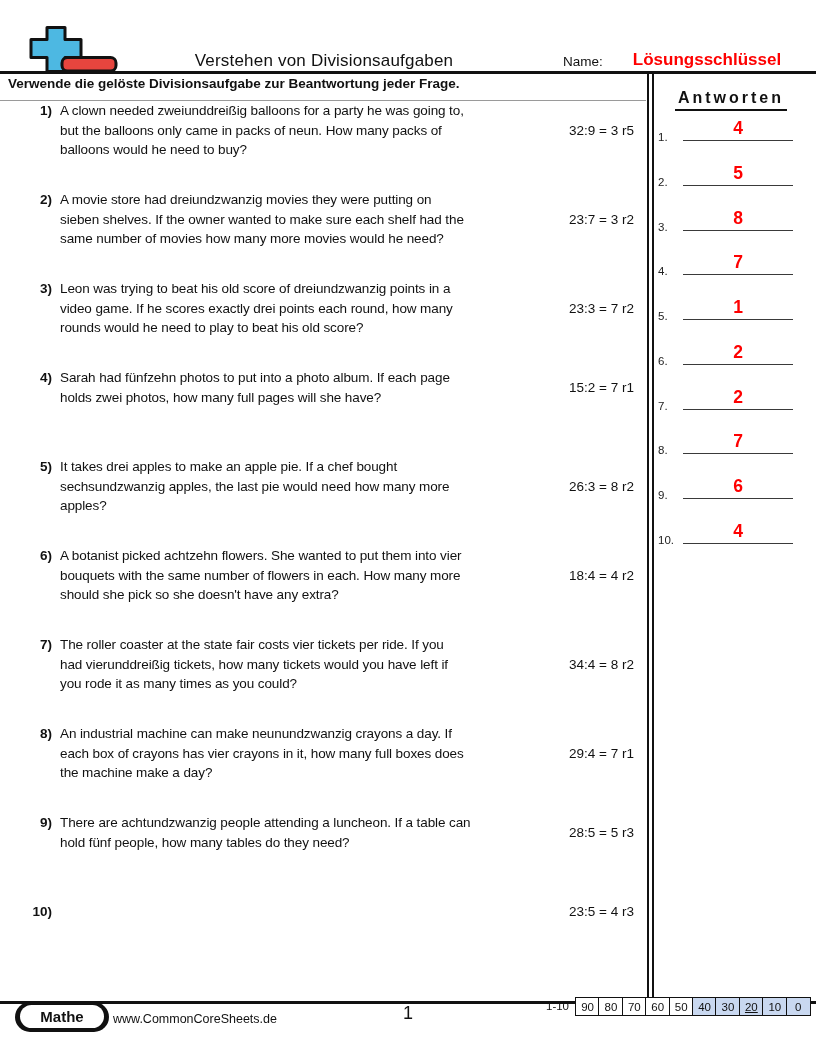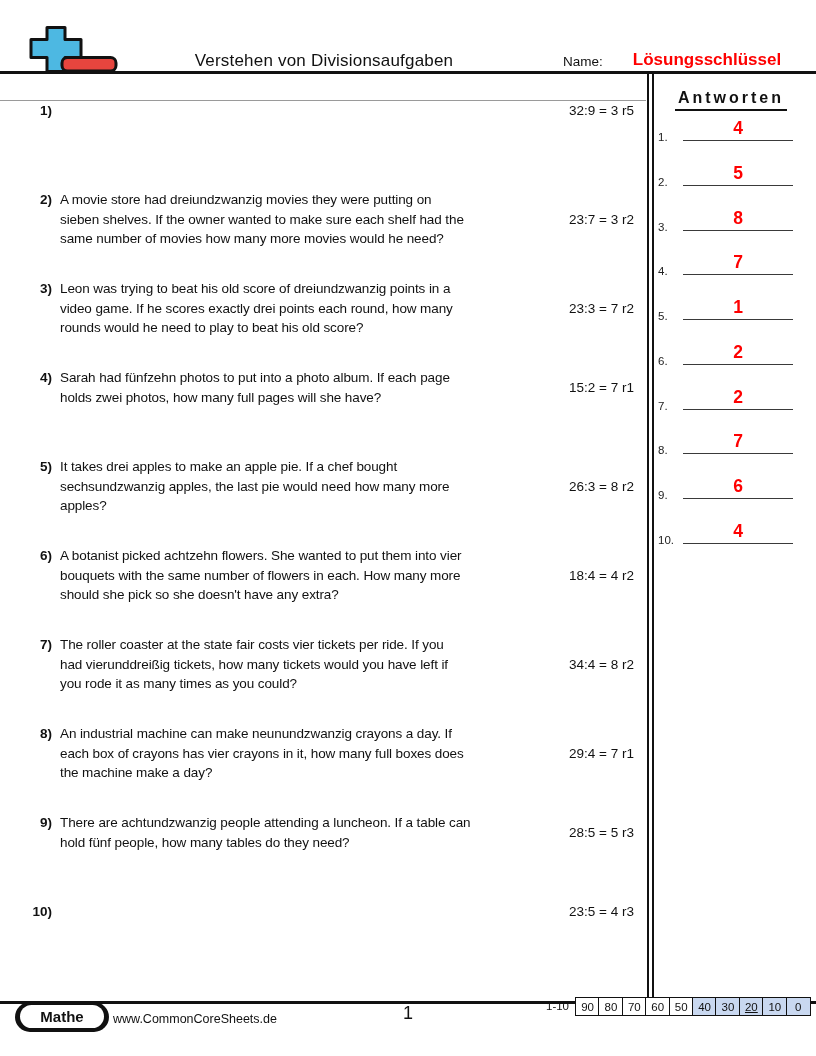--- a/index.html
+++ b/index.html
@@ -73,20 +73,21 @@
   <div class="logo">
     <svg width="92" height="47" viewBox="0 0 92 47">
       <path d="M19 1.5 h18 v12 h16 v18 h-16 v14 h-18 v-14 h-16 v-18 h16 z" fill="#4db8e2" stroke="#111" stroke-width="3" stroke-linejoin="round"></path>
       <rect x="34" y="31.5" width="54" height="13.5" rx="5.5" fill="#e6453e" stroke="#111" stroke-width="3"></rect>
     </svg>
   </div>
   <div class="ws-title">Verstehen von Divisionsaufgaben</div>
   <div class="name-label">Name:</div>
   <div class="name-value">Lösungsschlüssel</div>
   <div class="header-line"></div>
+  <div class="instruction">Verwende die gelöste Divisionsaufgabe zur Beantwortung jeder Frage.</div>
   <div class="thin-line"></div>
 
   <div class="divider"></div>
 
   <div class="answers-title">
     <span>Antworten</span>
   </div>
 
   <div class="ans-row" style="top:103px">
     <span class="ans-num">1.</span>
@@ -134,20 +135,23 @@
     <span class="ans-rule"></span>
   </div>
   <div class="ans-row" style="top:506px">
     <span class="ans-num">10.</span>
     <span class="ans-val">4</span>
     <span class="ans-rule"></span>
   </div>
 
   <div class="problem" style="top:97px">
     <span class="p-num">1)</span>
+    <div class="p-text">A clown needed zweiunddreißig balloons for a party he was going to,
+but the balloons only came in packs of neun. How many packs of
+balloons would he need to buy?</div>
     <div class="p-eq">32:9 = 3 r5</div>
   </div>
   <div class="problem" style="top:186px">
     <span class="p-num">2)</span>
     <div class="p-text">A movie store had dreiundzwanzig movies they were putting on
 sieben shelves. If the owner wanted to make sure each shelf had the
 same number of movies how many more movies would he need?</div>
     <div class="p-eq">23:7 = 3 r2</div>
   </div>
   <div class="problem" style="top:275px">

